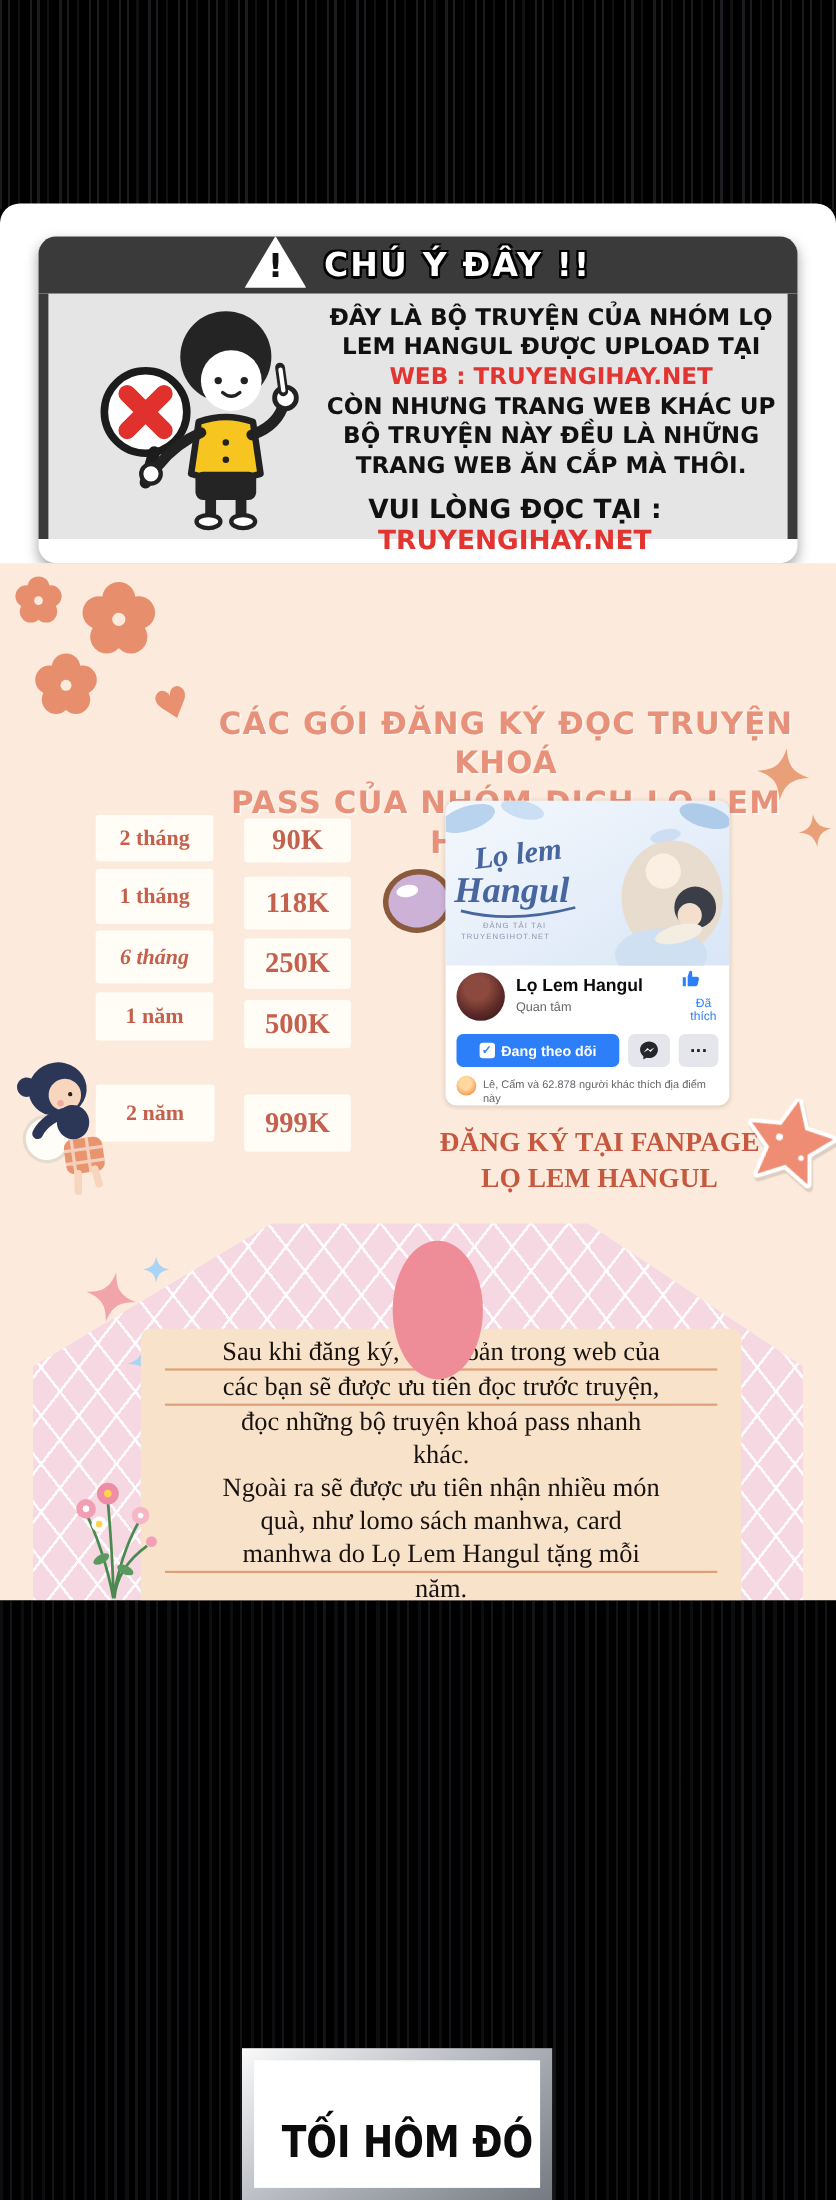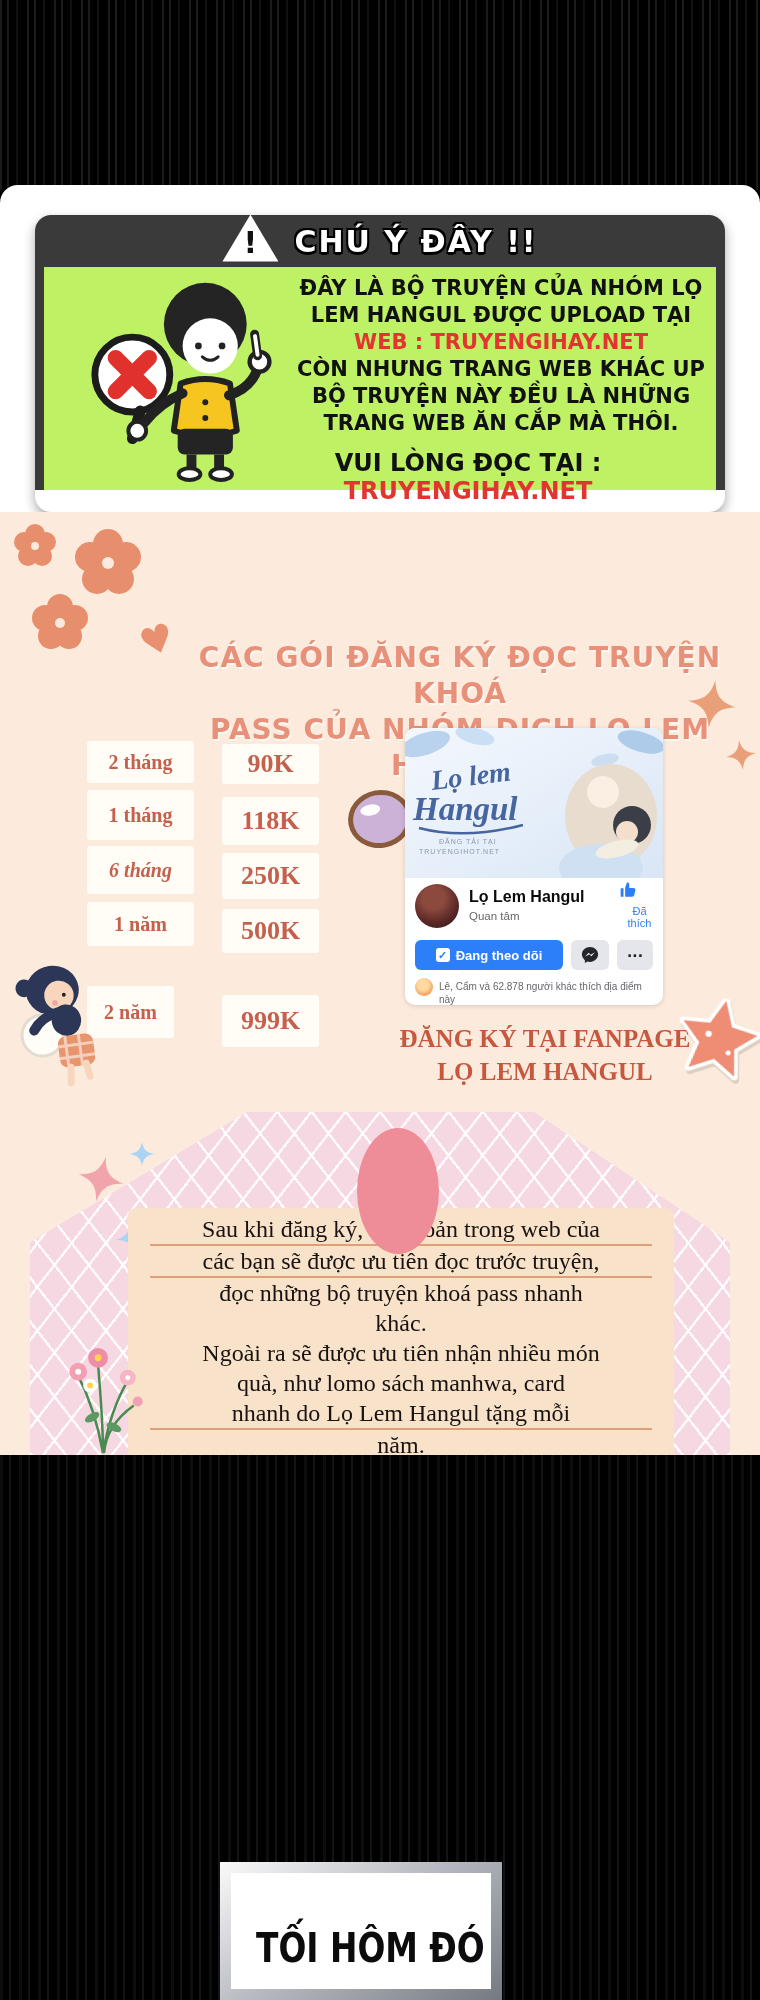--- a/index.html
+++ b/index.html
@@ -21,21 +21,21 @@
   .notice-box{left:35px;top:215px;width:690px;height:297px;border-radius:16px;
     box-shadow:0 5px 12px rgba(0,0,0,.35);}
   .notice-header{position:absolute;left:0;top:0;width:690px;height:52px;background:#3a3a3a;
     border-radius:16px 16px 0 0;display:flex;align-items:center;justify-content:center;gap:16px;}
   .tri{position:relative;width:56px;height:47px;background:#fff;
     clip-path:polygon(50% 0,100% 100%,0 100%);flex:0 0 auto;margin-top:-6px;}
   .tri span{position:absolute;left:0;right:0;bottom:2px;text-align:center;
     font-weight:900;font-size:30px;color:#111;}
   .notice-title{color:#fff;font-weight:900;font-size:30px;letter-spacing:2px;
     text-shadow:-2px -2px 0 #000,2px -2px 0 #000,-2px 2px 0 #000,2px 2px 0 #000,0 3px 0 #000;}
-  .notice-body{position:absolute;left:0;top:52px;width:672px;height:223px;background:#bef264;
+  .notice-body{position:absolute;left:0;top:52px;width:672px;height:223px;background:#e5e5e5;
     border-left:9px solid #3a3a3a;border-right:9px solid #3a3a3a;}
   .boy{position:absolute;left:38px;top:6px;width:218px;height:212px;}
   .notice-text{position:absolute;left:248px;top:8px;width:418px;text-align:center;
     font-weight:700;font-size:21px;line-height:27px;color:#111;}
   .notice-text p{margin:0;}
   .nr{color:#e23430;}
   .notice-read{position:absolute;left:180px;right:4px;top:182px;margin:0;text-align:center;
     font-weight:700;font-size:24px;color:#111;}
   .hazard{position:absolute;left:0;top:275px;width:690px;height:22px;
     background:repeating-linear-gradient(135deg,#f6f6f6 0 10px,#161616 10px 22px);}
@@ -197,21 +197,21 @@
     <path d="M20 0C22.5 13 27 17.5 40 20C27 22.5 22.5 27 20 40C17.5 27 13 22.5 0 20C13 17.5 17.5 13 20 0Z" fill="#e9a079"></path>
     </svg>
   <svg class="abs" style="left:726px;top:740px;width:30px;height:30px;transform:rotate(-8deg);" viewBox="0 0 40 40">
     <path d="M20 0C22.5 13 27 17.5 40 20C27 22.5 22.5 27 20 40C17.5 27 13 22.5 0 20C13 17.5 17.5 13 20 0Z" fill="#e9a079"></path>
     </svg>
 
   <div class="abs cell dur" style="left:87px;top:741px;width:107px;height:42px;">2 tháng</div>
   <div class="abs cell dur" style="left:87px;top:790px;width:107px;height:50px;">1 tháng</div>
   <div class="abs cell dur" style="left:87px;top:846px;width:107px;height:48px;font-style:italic;">6 tháng</div>
   <div class="abs cell dur" style="left:87px;top:902px;width:107px;height:44px;">1 năm</div>
-  <div class="abs cell dur" style="left:87px;top:986px;width:87px;height:52px;font-family:Liberation Serif, serif;">2 năm</div>
+  <div class="abs cell dur" style="left:87px;top:986px;width:108px;height:52px;font-family:Liberation Serif, serif;">2 năm</div>
   <div class="abs cell pri" style="left:222px;top:744px;width:97px;height:40px;">90K</div>
   <div class="abs cell pri" style="left:222px;top:797px;width:97px;height:48px;">118K</div>
   <div class="abs cell pri" style="left:222px;top:853px;width:97px;height:46px;">250K</div>
   <div class="abs cell pri" style="left:222px;top:909px;width:97px;height:44px;">500K</div>
   <div class="abs cell pri" style="left:222px;top:995px;width:97px;height:52px;">999K</div>
 
   <div class="abs bean">
       <i></i>
     </div>
 
@@ -306,21 +306,21 @@
     <path d="M20 0C22.5 13 27 17.5 40 20C27 22.5 22.5 27 20 40C17.5 27 13 22.5 0 20C13 17.5 17.5 13 20 0Z" fill="#a9d4f5"></path>
     </svg>
 
   <div class="abs benefit-box">
     <div class="u">Sau khi đăng ký, tài khoản trong web của</div>
     <div class="u">các bạn sẽ được ưu tiên đọc trước truyện,</div>
     <div>đọc những bộ truyện khoá pass nhanh</div>
     <div>khác.</div>
     <div>Ngoài ra sẽ được ưu tiên nhận nhiều món</div>
     <div>quà, như lomo sách manhwa, card</div>
-    <div class="u">nhanh do Lọ Lem Hangul tặng mỗi</div>
+    <div class="u">manhwa do Lọ Lem Hangul tặng mỗi</div>
     <div>năm.</div>
   </div>
 
   <div class="abs pink-ellipse"></div>
 
   <svg class="abs" style="left:48px;top:1336px;width:110px;height:119px;" viewBox="0 0 110 120">
     <path d="M55 118 C50 90 40 60 30 40 M55 118 C55 85 52 55 50 28 M55 118 C60 88 70 62 80 45 M56 118 C58 95 72 80 86 70" stroke="#4a8a50" stroke-width="2.5" fill="none"></path>
     <ellipse cx="44" cy="82" rx="8" ry="4" fill="#5a9a60" transform="rotate(-30 44 82)"></ellipse>
     <ellipse cx="66" cy="92" rx="8" ry="4" fill="#5a9a60" transform="rotate(25 66 92)"></ellipse>
     <circle cx="30" cy="36" r="9" fill="#f29fb4"></circle>

